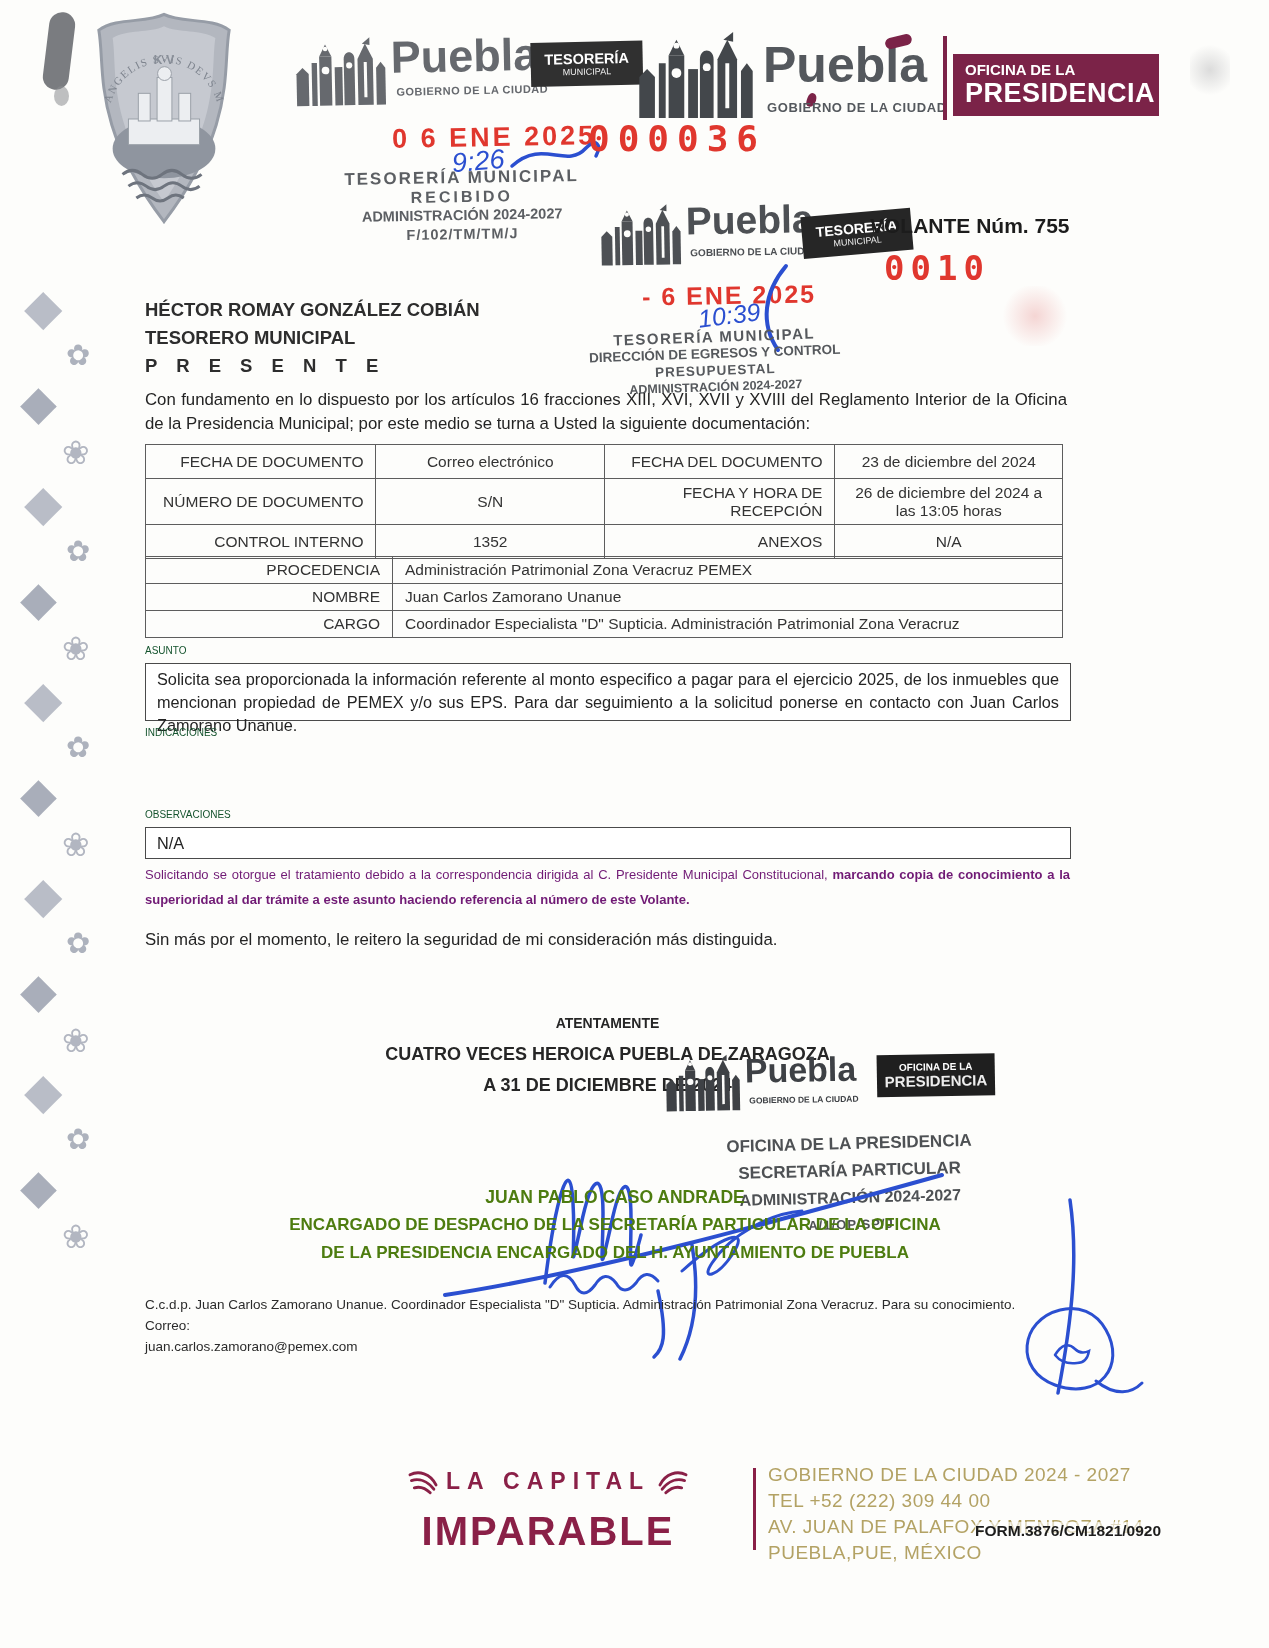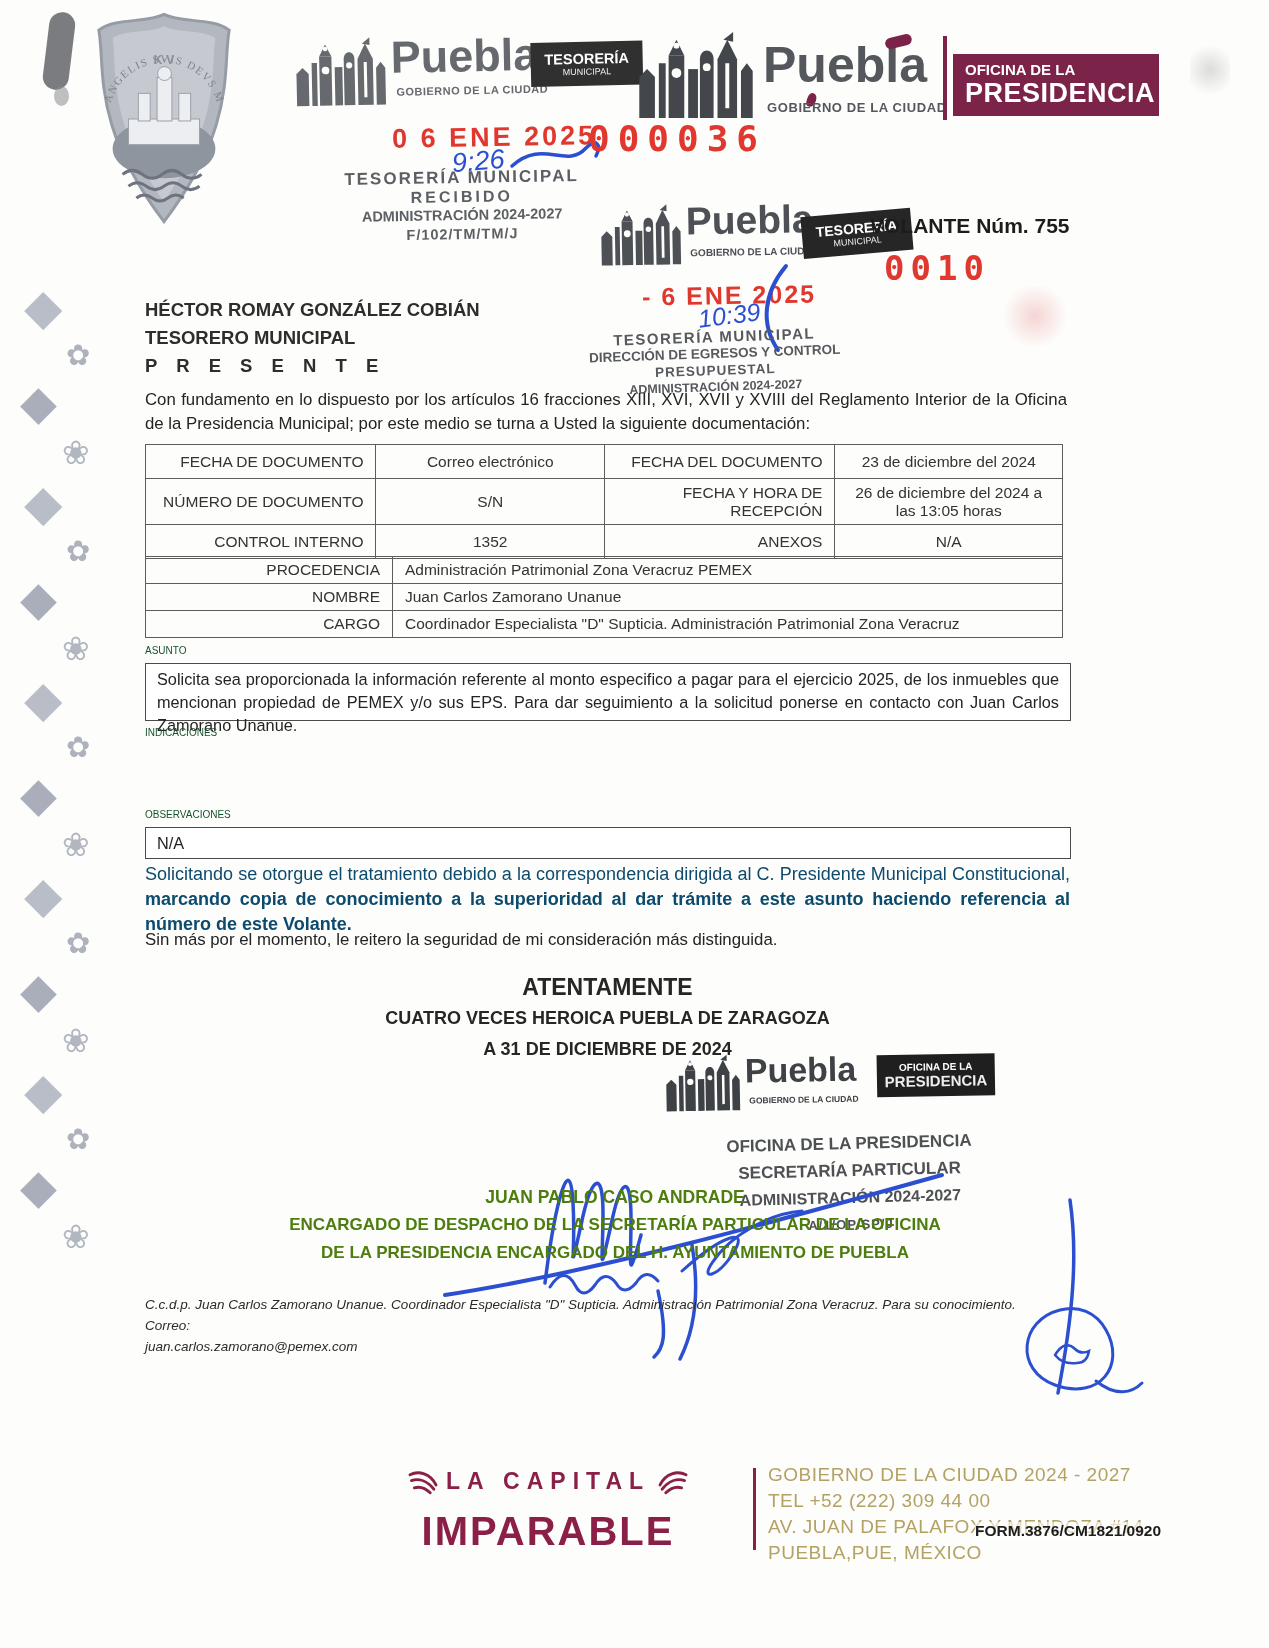--- a/index.html
+++ b/index.html
@@ -90,40 +90,40 @@
   #table2{left:145px;top:556px;width:918px;}
   #table2 td.lab{text-align:right;width:222px;}
   #table2 td.val{text-align:left;}
   #table2 tr{height:27px;}
   .sec-label{font-size:10px;color:#14532d;}
   .sec-box{width:902px;border:1.5px solid #4a4a4a;padding:4px 11px;font-size:16.3px;line-height:23px;
            text-align:justify;color:#242424;background:#fff;}
   #lab-asunto{left:145px;top:645px;} #box-asunto{left:145px;top:663px;height:48px;}
   #lab-ind{left:145px;top:727px;}   #box-ind{left:145px;top:745px;height:48px;}
   #lab-obs{left:145px;top:809px;}   #box-obs{left:145px;top:827px;height:22px;}
-  #closing1{left:145px;top:862px;width:925px;font-size:18px;line-height:25px;text-align:justify;color:#0c4a6e;}
+  #closing1{left:145px;top:862px;width:925px;font-size:13px;line-height:25px;text-align:justify;color:#701a75;}
   #closing2{left:145px;top:930px;width:925px;font-size:16.8px;color:#242424;}
   #valediction{left:145px;top:972px;width:925px;text-align:center;font-weight:bold;color:#262626;line-height:31px;}
-  #valediction .v1{font-size:23px;} #valediction .v2,#valediction .v3{font-size:18px;}
+  #valediction .v1{font-size:14px;margin-top:36px;} #valediction .v2,#valediction .v3{font-size:18px;}
   
   #sig-stamp{left:665px;top:1048px;width:340px;height:70px;color:#3e4145;transform:rotate(-1deg);}
   #sig-stamp .sky{left:0;top:0;width:76px;height:64px;}
   #sig-stamp .brand-word{left:80px;top:2px;font-size:34px;}
   #sig-stamp .brand-sub{left:84px;top:46px;font-size:8.5px;font-weight:bold;}
   #sig-stamp .black-box{left:212px;top:8px;width:118px;height:42px;background:#1f1f1f;}
   #sig-stamp .l1{font-size:10px;font-weight:bold;} #sig-stamp .l2{font-size:15px;font-weight:bold;}
   #sig-stamp-lines{left:700px;top:1130px;width:300px;text-align:center;font-weight:bold;color:#4e5154;
                    transform:rotate(-1.5deg);line-height:27px;}
   #sig-stamp-lines .s1,#sig-stamp-lines .s2{font-size:17px;}
   #sig-stamp-lines .s3{font-size:16px;}
   #sig-stamp-lines .s4{font-size:13px;letter-spacing:1px;}
   #sig-block{left:265px;top:1183px;width:700px;text-align:center;font-weight:bold;color:#4d7c0f;line-height:28px;}
   #sig-block .name{font-size:17.5px;}
   #sig-block .t1,#sig-block .t2{font-size:17px;}
-  #ccdp{left:145px;top:1294px;width:910px;font-size:13.5px;line-height:21px;color:#2b2b2b;font-style:italic;}
+  #ccdp{left:145px;top:1294px;width:910px;font-size:13.5px;line-height:21px;color:#2b2b2b;}
   .ink{stroke:#2b4fd0;fill:none;stroke-linecap:round;}
   
   #slogan{left:398px;top:1468px;width:300px;text-align:center;color:#8a2047;}
   #slogan .cap{font-size:23px;font-weight:bold;letter-spacing:7px;display:flex;align-items:center;justify-content:center;gap:6px;}
   #slogan .imp{font-size:40px;font-weight:bold;letter-spacing:2px;margin-top:14px;}
   #footer-divider{left:753px;top:1468px;width:3px;height:82px;background:#8a2047;}
   #footer-info{left:768px;top:1462px;width:390px;font-size:19px;line-height:26px;color:#b3a264;letter-spacing:.5px;}
   #form-code{left:975px;top:1522px;font-size:15.5px;font-weight:bold;color:#1d1d1d;background:rgba(255,255,255,.6);}
   .wing{width:34px;height:26px;}
 </style>

